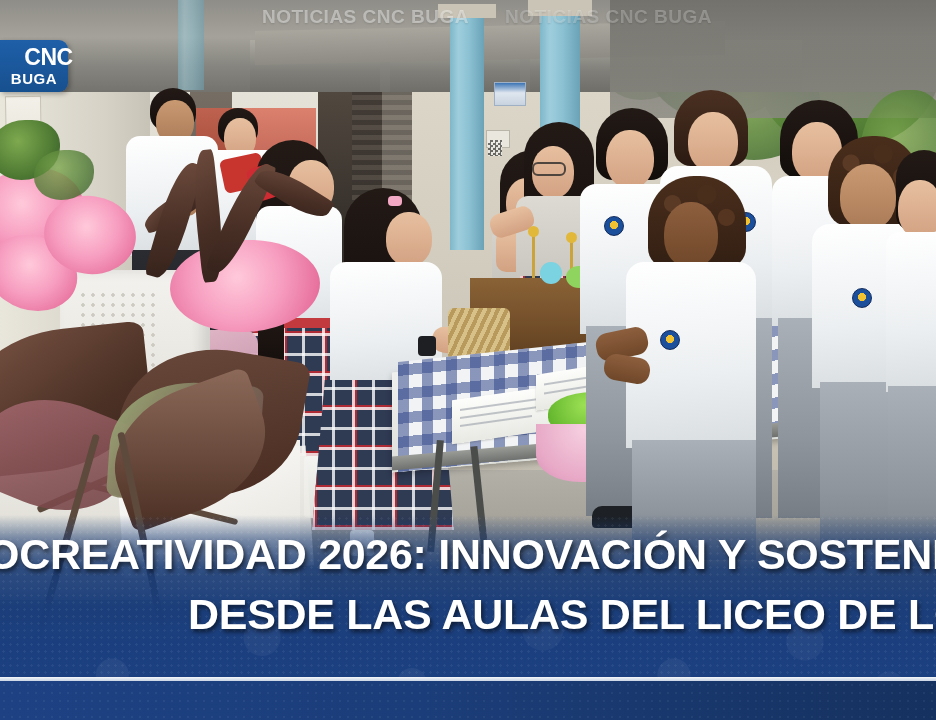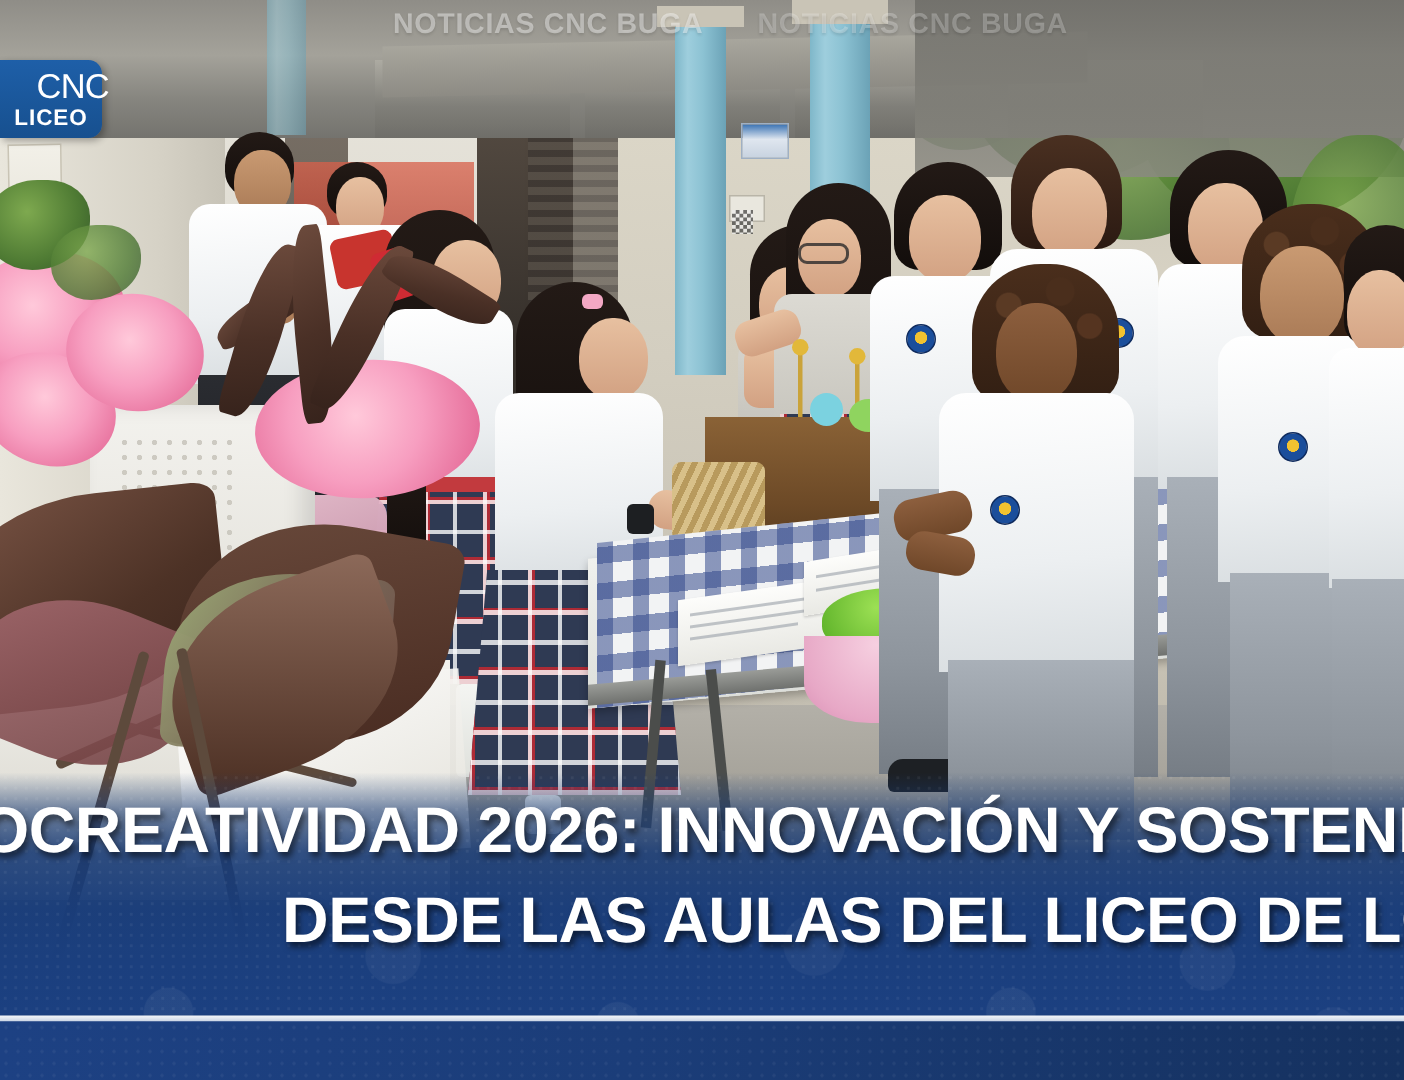--- a/index.html
+++ b/index.html
@@ -301,21 +301,21 @@
 
   
   #logo{
     position:absolute;left:0;top:40px;width:68px;height:52px;
     background:linear-gradient(180deg,#1e5fa8,#17508f);
     border-radius:0 9px 9px 0;
     box-shadow:2px 2px 5px rgba(0,0,0,.3);
     display:flex;flex-direction:column;align-items:center;justify-content:center;
     line-height:1;
   }
-  #logo .l1{color:#fff;font-size:23px;font-weight:400;letter-spacing:-.5px;margin-left:29px;}
+  #logo .l1{color:#fff;font-size:23px;font-weight:700;letter-spacing:-.5px;margin-left:29px;}
   #logo .l2{color:#fff;font-size:15px;font-weight:600;letter-spacing:.6px;margin-top:2px;}
 
   
   #banner{
     position:absolute;left:0;bottom:0;width:936px;height:205px;
     overflow:hidden;
   }
   #banner .tint{
     position:absolute;inset:0;
     background:
@@ -592,21 +592,21 @@
     <div class="stem s1"></div>
     <div class="stem s2"></div>
 
   </div>
 
   <div class="wm" id="wm1">NOTICIAS CNC BUGA</div>
   <div class="wm" id="wm2">NOTICIAS CNC BUGA</div>
 
   <div id="logo">
     <span class="l1">CNC</span>
-    <span class="l2">LICEO</span>
+    <span class="l2">BUGA</span>
   </div>
 
   <div id="banner">
     <div class="tint"></div>
     <div class="bokeh"></div>
     <div class="dots"></div>
 
     <div class="headline" id="hl1">OCREATIVIDAD 2026: INNOVACIÓN Y SOSTENIBI</div>
     <div class="headline" id="hl2">DESDE LAS AULAS DEL LICEO DE LOS A</div>
 

